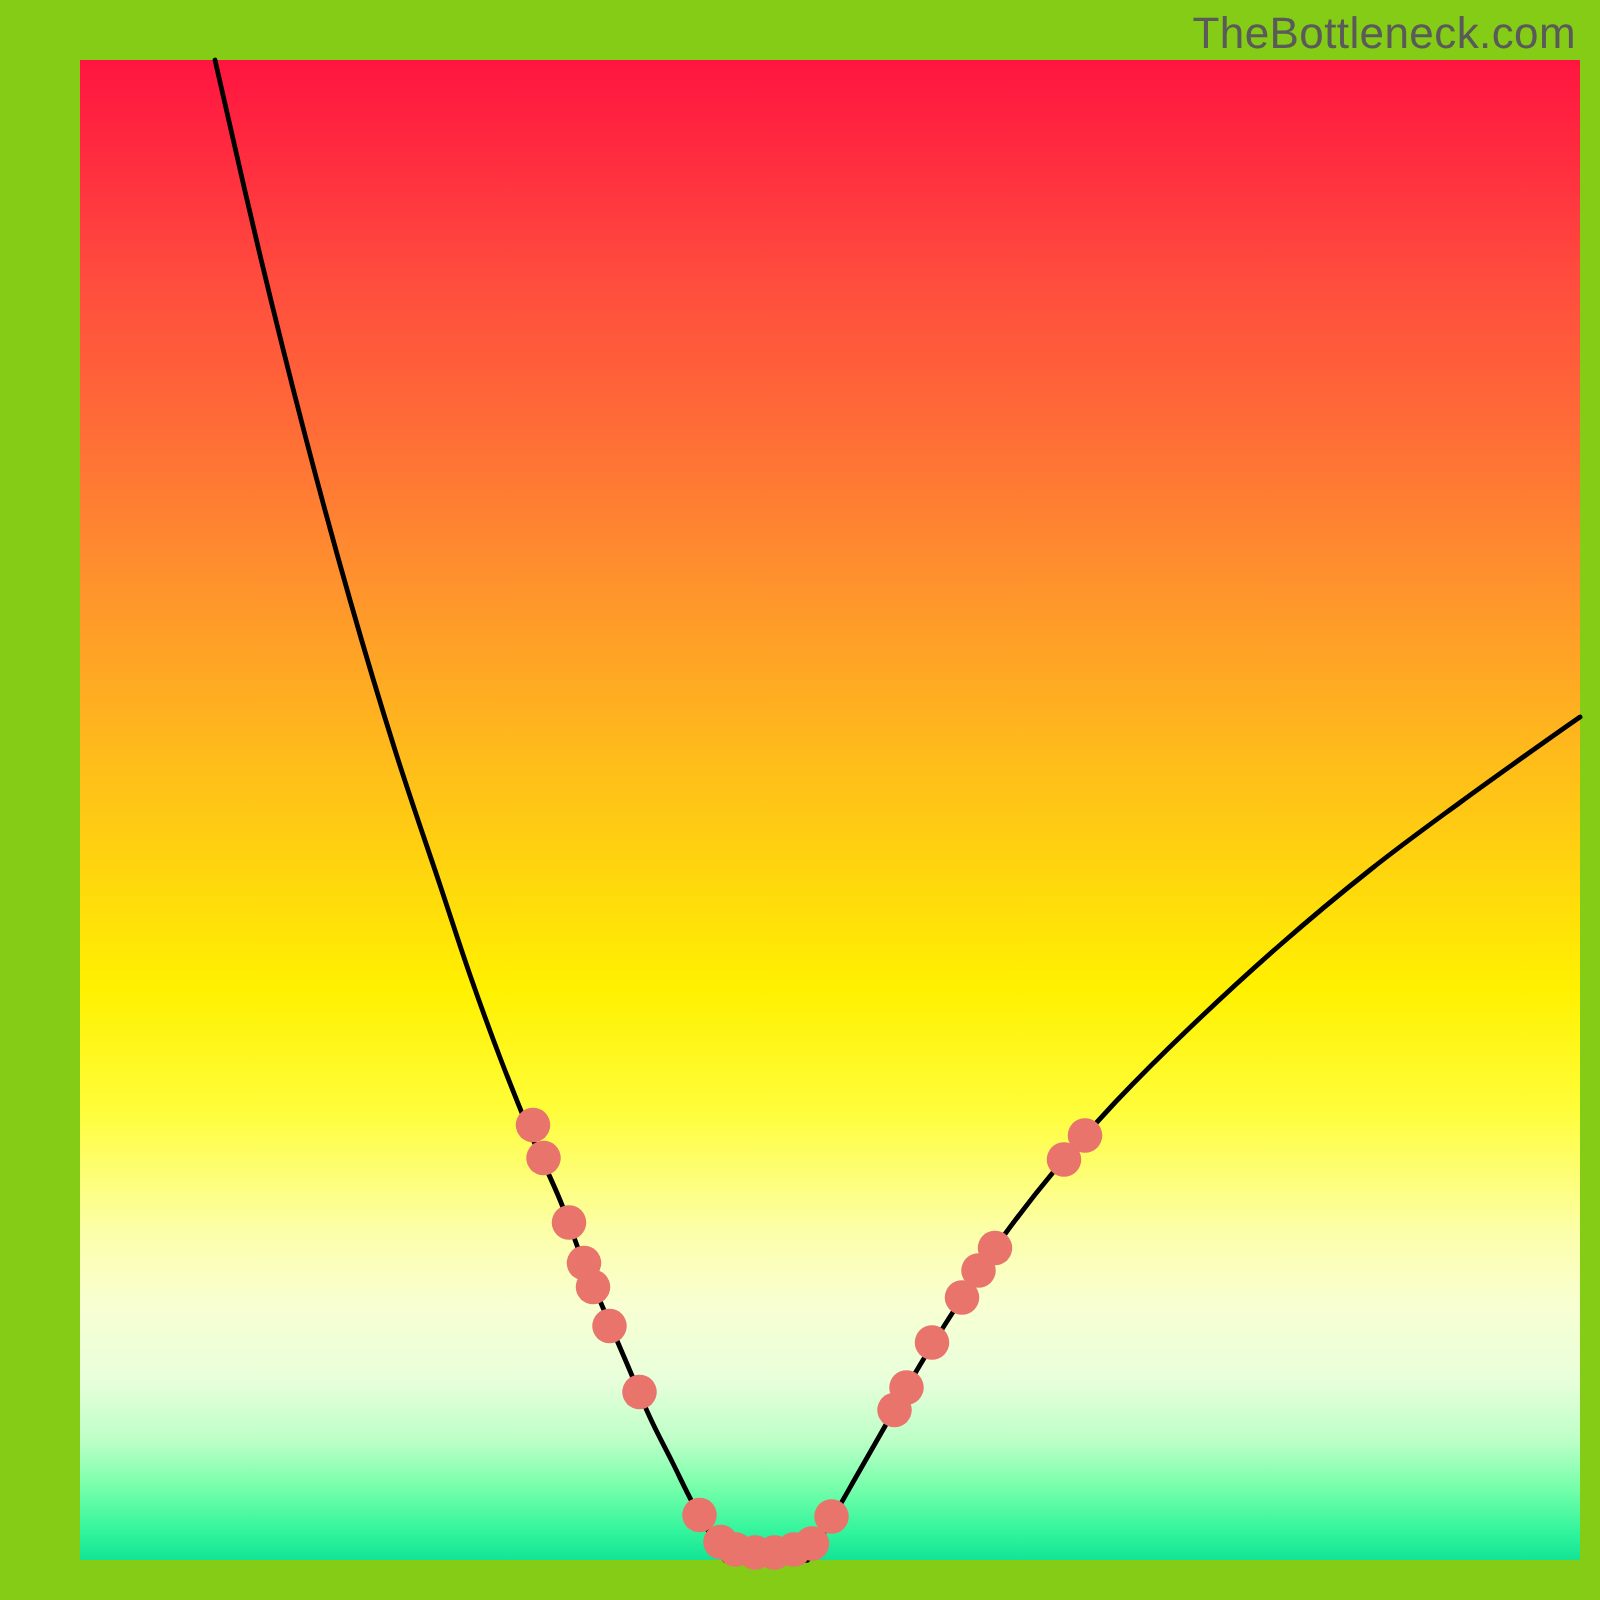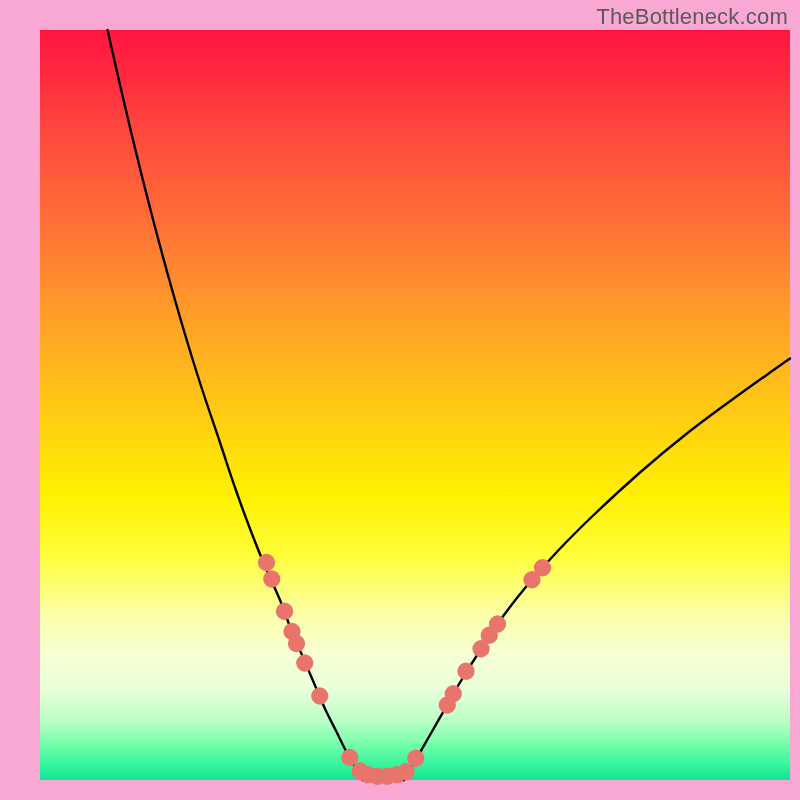--- a/index.html
+++ b/index.html
@@ -8,21 +8,21 @@
     width: 800px;
     height: 800px;
     overflow: hidden;
     background: #000;
     font-family: Arial, Helvetica, sans-serif;
   }
   .stage {
     position: relative;
     width: 800px;
     height: 800px;
-    background: #f9a8d4;
+    background: #84cc16;
   }
   .watermark {
     position: absolute;
     top: 4px;
     right: 12px;
     color: #5a5a5a;
     font-size: 22px;
     font-weight: 500;
     letter-spacing: 0.2px;
     z-index: 10;

